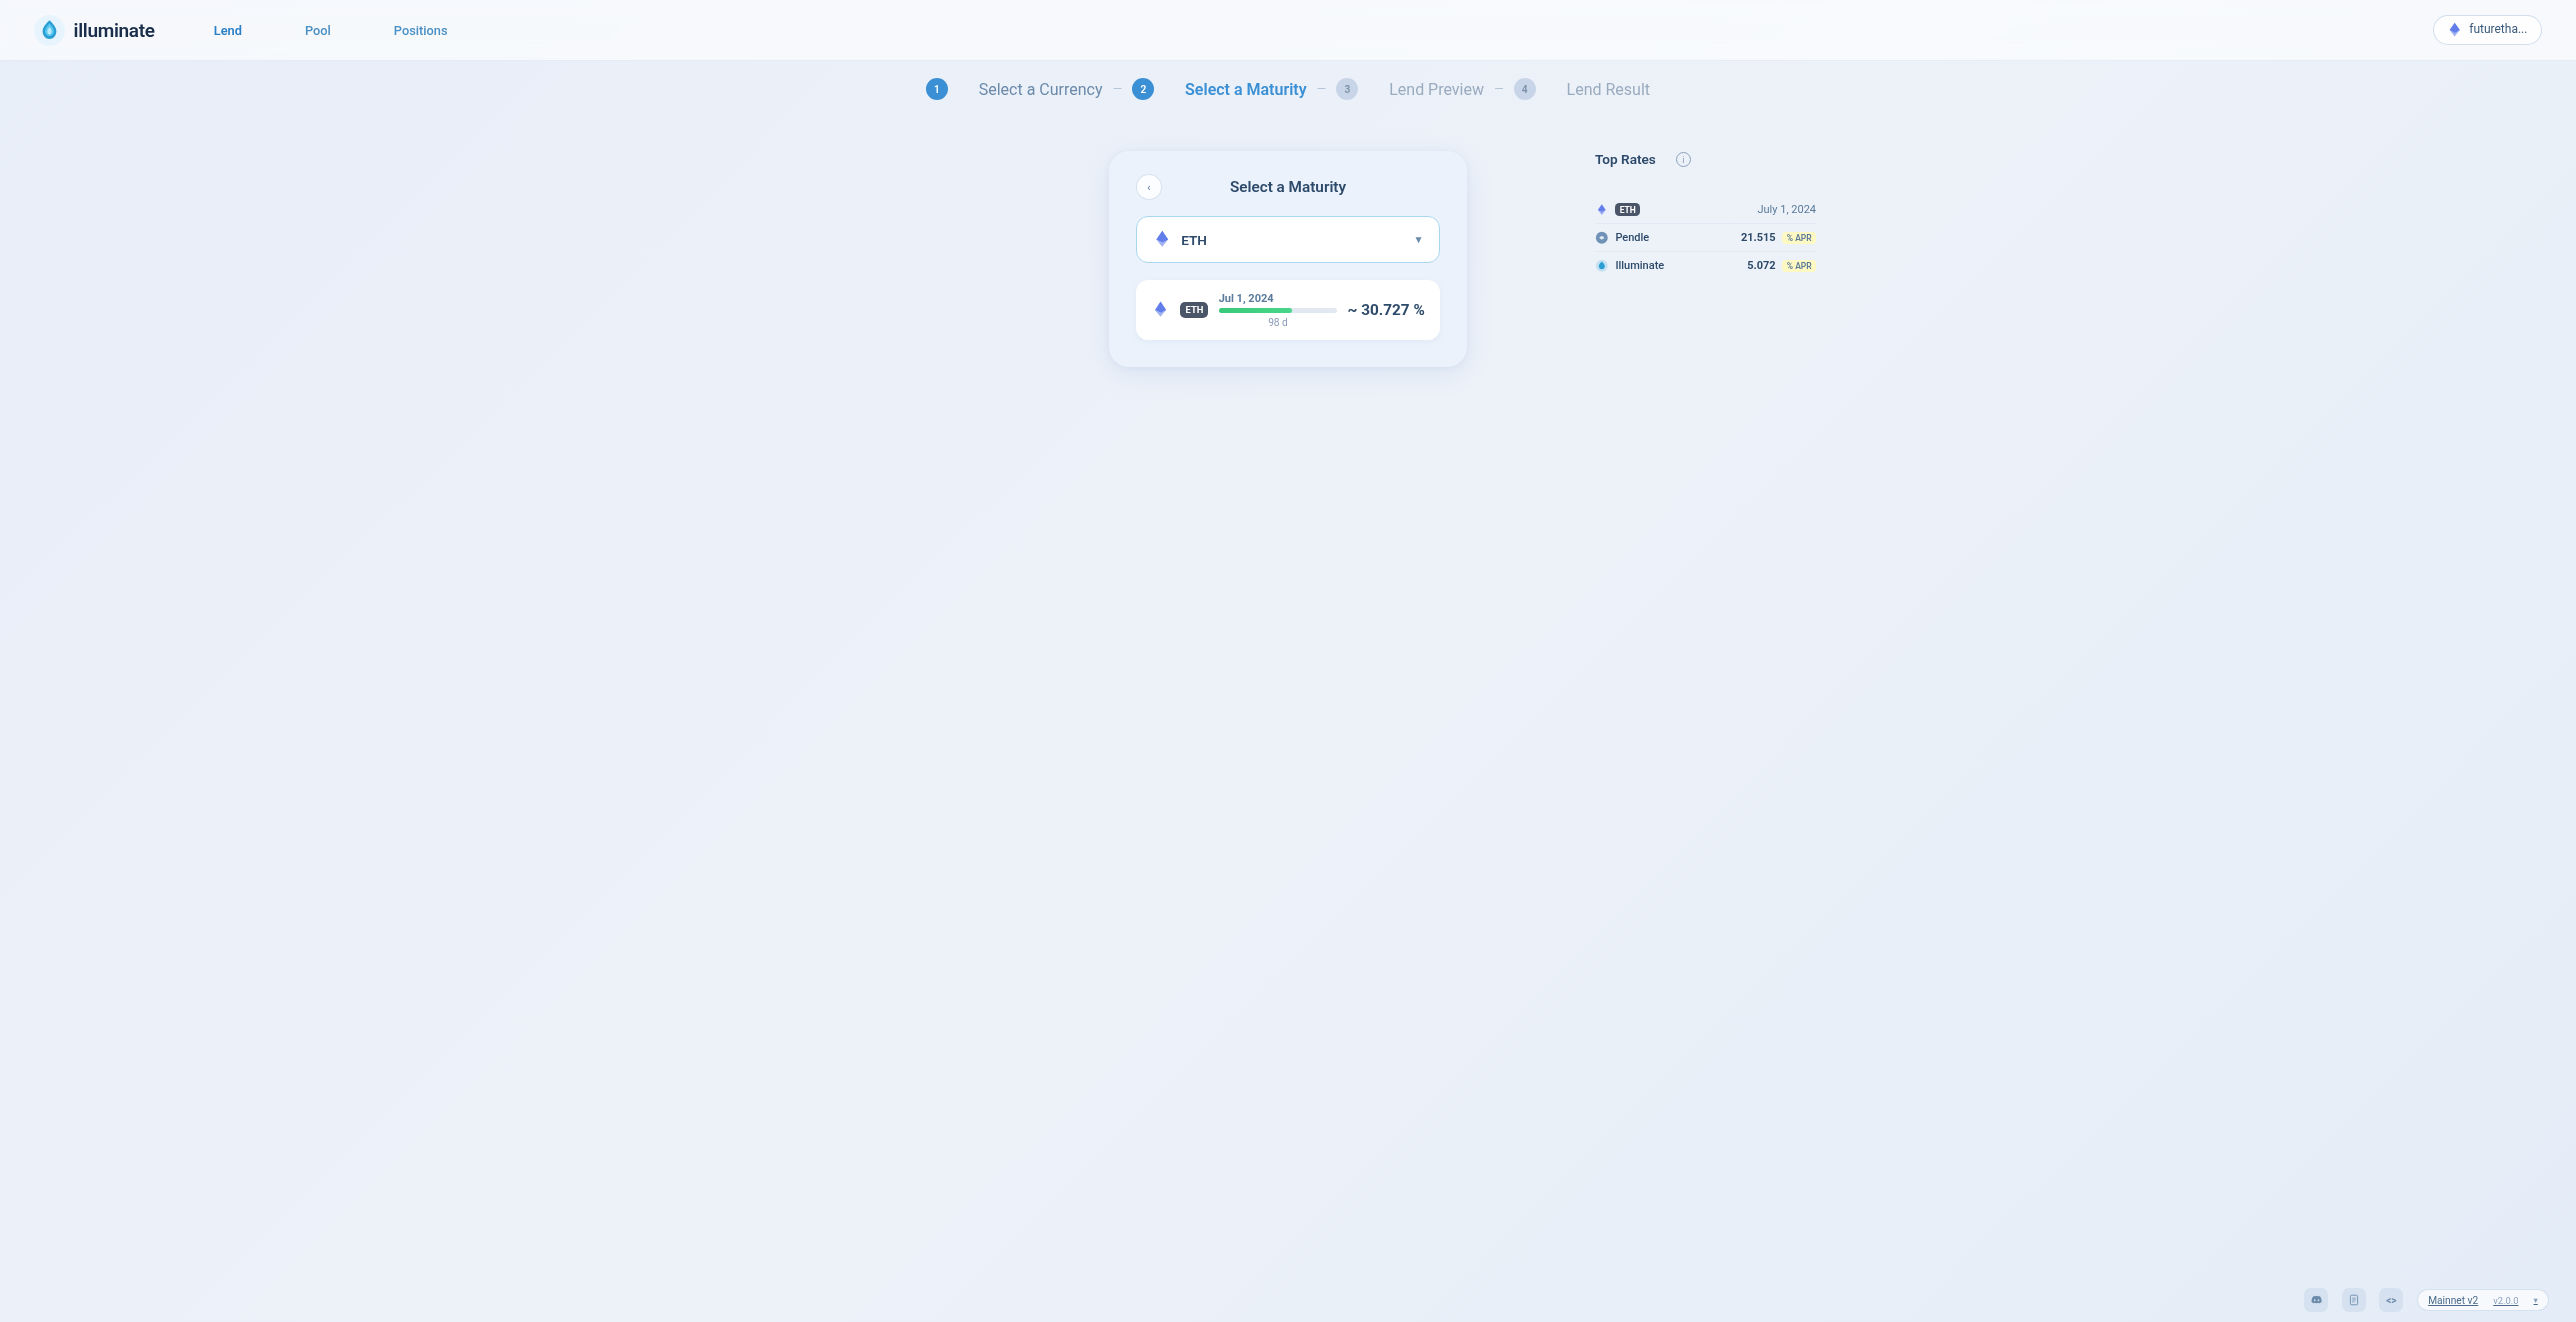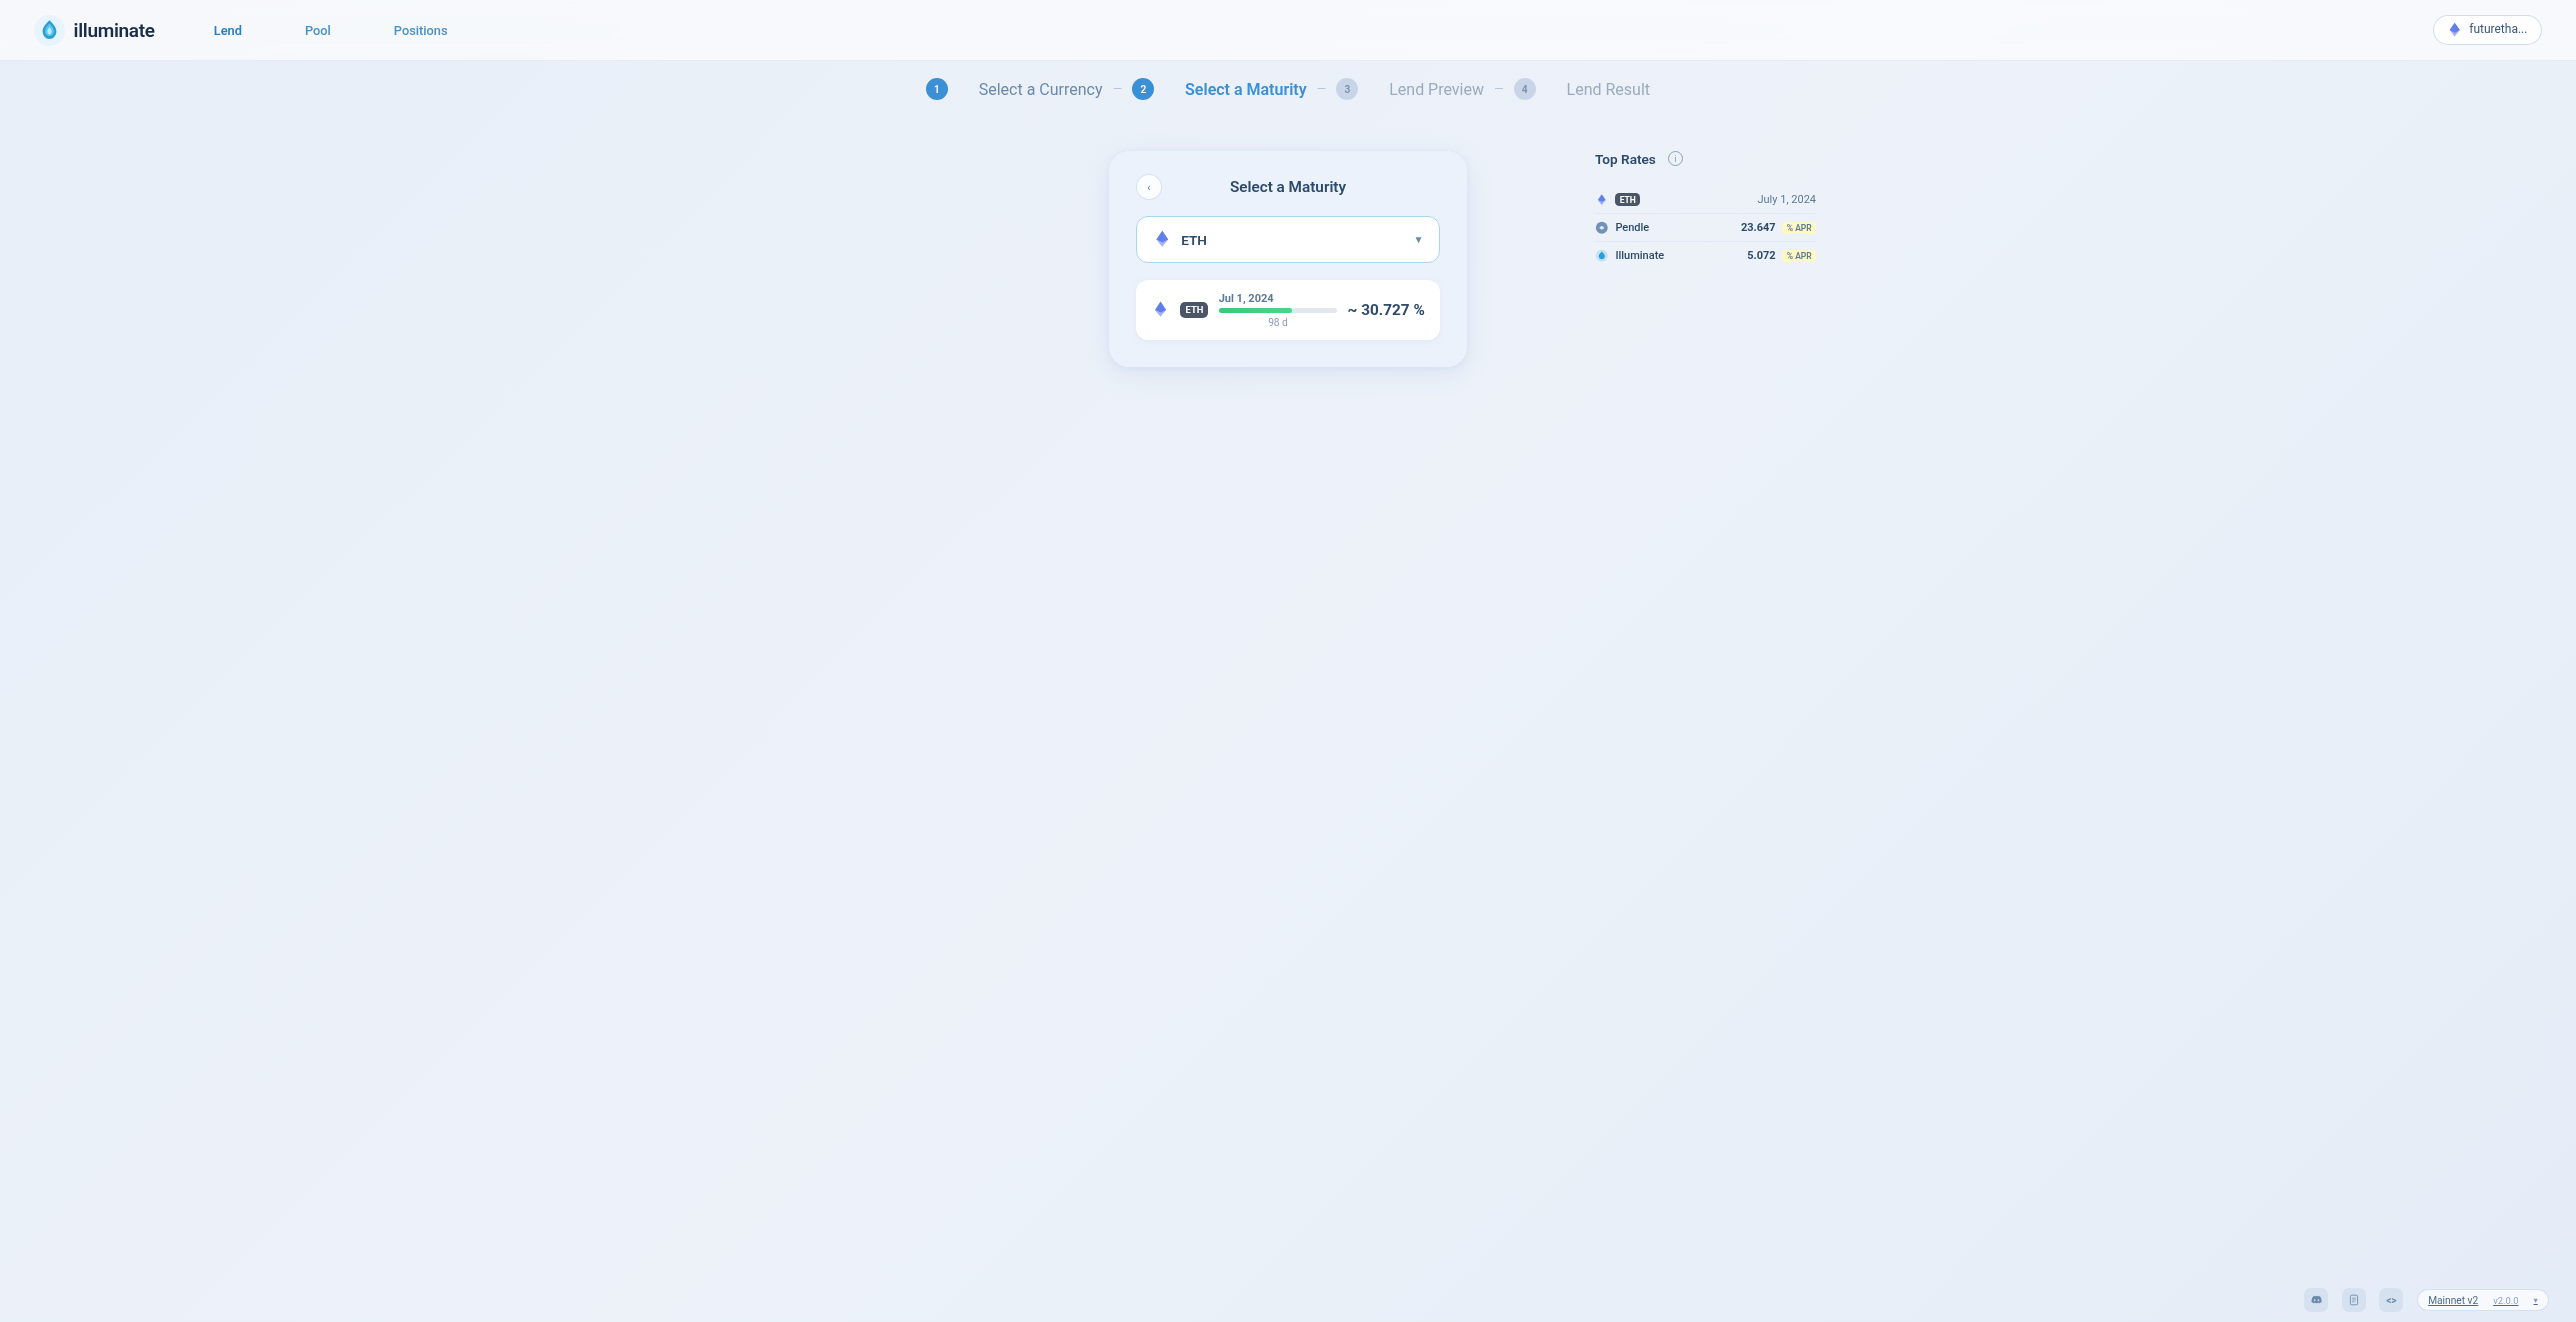--- a/index.html
+++ b/index.html
@@ -290,23 +290,23 @@
     
     .top-rates-panel {
       position: absolute;
       right: calc(50% - 528px);
       top: 34px;
       width: 221px;
     }
 
     .top-rates-header {
       display: flex;
-      align-items: flex-start;
-      gap: 12px;
-      margin-bottom: 19px;
+      align-items: flex-end;
+      gap: 20px;
+      margin-bottom: 29px;
     }
 
     .top-rates-title {
       font-size: 13.6px;
       font-weight: 600;
       color: #2d4a6a;
     }
 
     .info-icon {
       width: 15.3px;
@@ -547,21 +547,21 @@
       <div class="rate-token-badge">ETH</div>
       <div class="rate-date">July 1, 2024</div>
     </div>
 
     <div class="rate-row">
       <svg width="13.6" height="13.6" viewBox="0 0 16 16" fill="none">
         <circle cx="8" cy="8" r="7" fill="#3a6a9a" opacity="0.7"></circle>
         <path d="M5 8 Q8 4 11 8 Q8 12 5 8Z" fill="white" opacity="0.8"></path>
       </svg>
       <span class="rate-provider">Pendle</span>
-      <span class="rate-value">23.647</span>
+      <span class="rate-value">21.515</span>
       <span class="apr-badge">% APR</span>
     </div>
 
     <div class="rate-row">
       <svg width="13.6" height="13.6" viewBox="0 0 16 16" fill="none">
         <circle cx="8" cy="8" r="7" fill="#2b9fd4" opacity="0.2"></circle>
         <path d="M8 3 C6 5 4.5 6.5 4.5 8.5 C4.5 10.5 6 12 8 12 C10 12 11.5 10.5 11.5 8.5 C11.5 6.5 10 5 8 3Z" fill="#2b9fd4"></path>
       </svg>
       <span class="rate-provider">Illuminate</span>
       <span class="rate-value">5.072</span>

